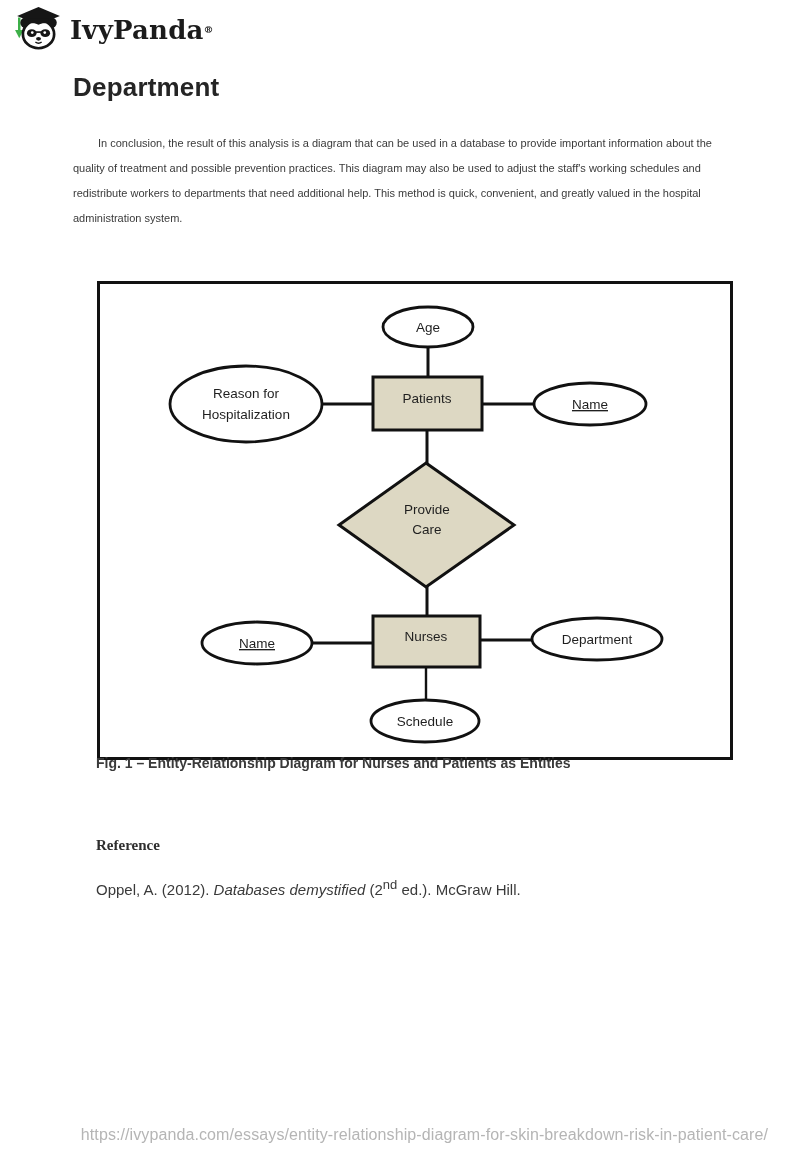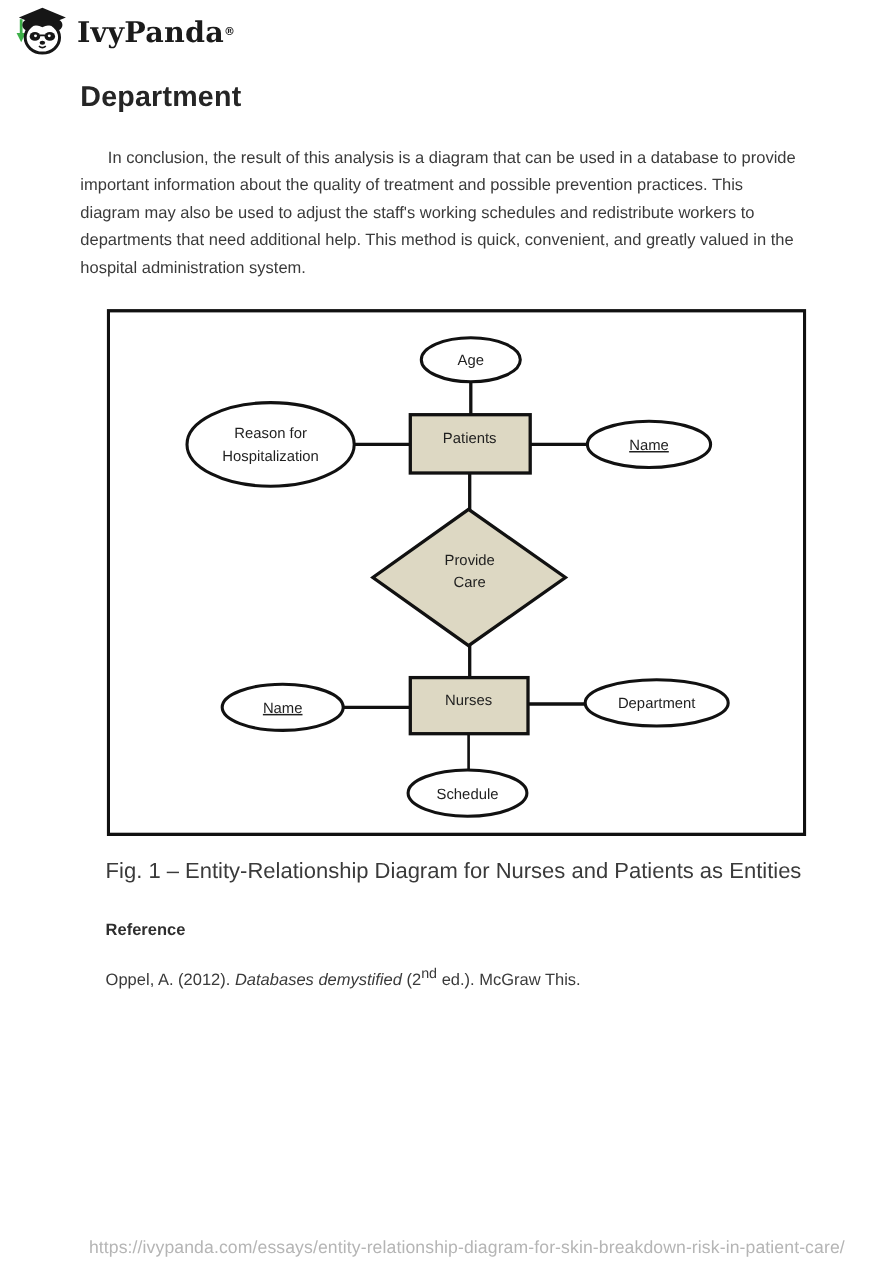--- a/index.html
+++ b/index.html
@@ -32,45 +32,45 @@
   }
 
   
   .page-title {
     position: absolute; left: 73px; top: 72px;
     font-size: 26px; font-weight: bold; color: #252525;
     letter-spacing: 0.2px;
   }
   .body-paragraph {
     position: absolute; left: 73px; top: 131px; width: 655px;
-    font-size: 15px; line-height: 25px; color: #3a3a3a;
+    font-size: 11px; line-height: 25px; color: #3a3a3a;
     text-indent: 25px; text-align: left;
   }
 
   
   .figure-wrap { position: absolute; left: 97px; top: 281px; width: 636px; height: 479px; }
   .figure-wrap svg { display: block; }
   .er-line { stroke: #111111; stroke-width: 3; }
   .er-line-thin { stroke: #111111; stroke-width: 2.4; }
   .er-ellipse { fill: #ffffff; stroke: #111111; stroke-width: 2.8; }
   .er-rect { stroke: #111111; stroke-width: 3; }
   .er-diamond { stroke: #111111; stroke-width: 3; }
   .er-label {
     font-family: "Liberation Sans", sans-serif;
     font-size: 13.5px; fill: #1f1f1f; text-anchor: middle;
   }
   .er-label-u { text-decoration: underline; }
 
   .figure-caption {
-    position: absolute; left: 96px; top: 781px;
-    font-size: 20px; color: #3a3a3a;
+    position: absolute; left: 96px; top: 755px;
+    font-size: 14px; color: #3a3a3a; font-weight: bold;
   }
   .reference-heading {
     position: absolute; left: 96px; top: 837px;
-    font-size: 15px; font-weight: bold; color: #2e2e2e;
+    font-size: 15px; font-weight: bold; color: #2e2e2e; font-family: Liberation Serif, serif;
   }
   .reference-entry {
     position: absolute; left: 96px; top: 878px;
     font-size: 15px; color: #3a3a3a;
   }
   .reference-entry .italic { font-style: italic; }
   .reference-entry sup { font-size: 13px; line-height: 1; }
 
   
   .footer-url {
@@ -156,15 +156,15 @@
 
     <ellipse class="er-ellipse" cx="328" cy="440" rx="54" ry="21"></ellipse>
     <text class="er-label" x="328" y="445">Schedule</text>
   </svg>
 </div>
 
 <div class="figure-caption">Fig. 1 – Entity-Relationship Diagram for Nurses and Patients as Entities</div>
 
 <div class="reference-heading">Reference</div>
 
-<p class="reference-entry"><span>Oppel, A. (2012). </span><span class="italic">Databases demystified</span><span> (2</span><sup>nd</sup><span> ed.). McGraw This.</span></p>
+<p class="reference-entry"><span>Oppel, A. (2012). </span><span class="italic">Databases demystified</span><span> (2</span><sup>nd</sup><span> ed.). McGraw Hill.</span></p>
 
 <div class="footer-url">https://ivypanda.com/essays/entity-relationship-diagram-for-skin-breakdown-risk-in-patient-care/</div>
 
 </body></html>

